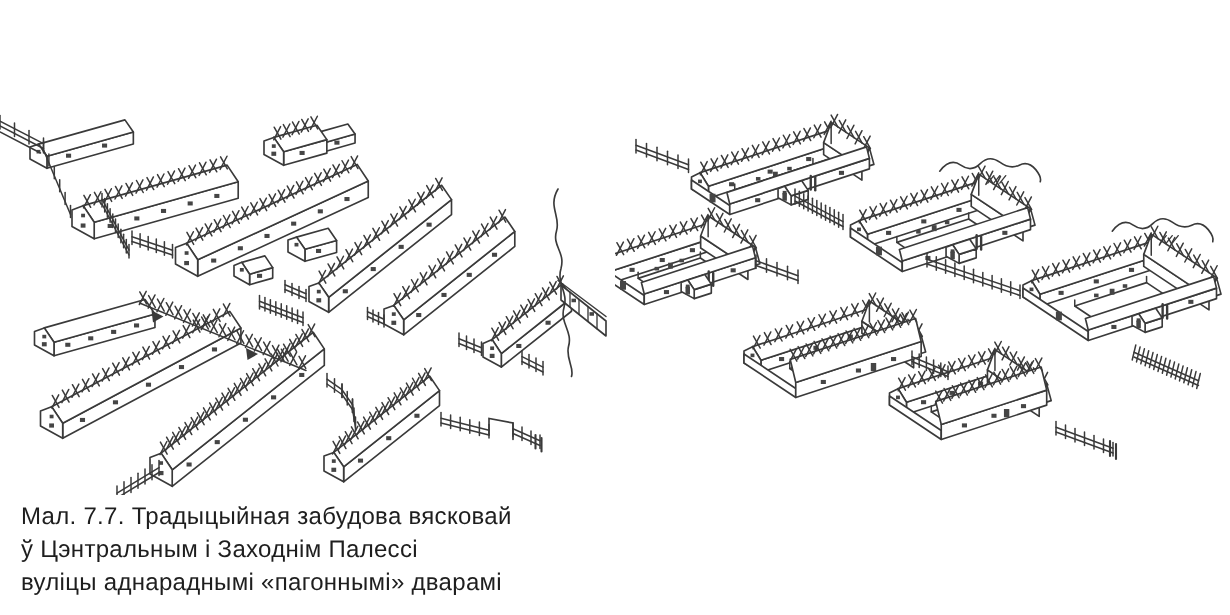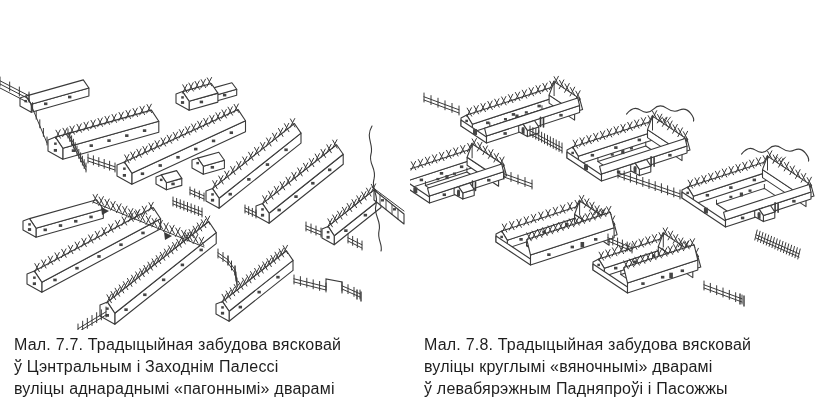--- a/index.html
+++ b/index.html
@@ -1144,20 +1144,15 @@
           <line x1="777.7333333333332" y1="250.13333333333333" x2="780.1333333333333" y2="240.13333333333333" stroke="#3a3a3a" stroke-width="1" stroke-linecap="round"></line>
           <line x1="780.5999999999999" y1="251.4" x2="783" y2="241.4" stroke="#3a3a3a" stroke-width="1" stroke-linecap="round"></line>
           <line x1="783.4666666666666" y1="252.66666666666666" x2="785.8666666666667" y2="242.66666666666666" stroke="#3a3a3a" stroke-width="1" stroke-linecap="round"></line>
           <line x1="786.3333333333333" y1="253.93333333333334" x2="788.7333333333333" y2="243.93333333333334" stroke="#3a3a3a" stroke-width="1" stroke-linecap="round"></line>
           <line x1="789.1999999999999" y1="255.2" x2="791.6" y2="245.2" stroke="#3a3a3a" stroke-width="1" stroke-linecap="round"></line>
           <line x1="792.0666666666666" y1="256.4666666666667" x2="794.4666666666667" y2="246.46666666666667" stroke="#3a3a3a" stroke-width="1" stroke-linecap="round"></line>
           <line x1="794.9333333333333" y1="257.73333333333335" x2="797.3333333333334" y2="247.73333333333335" stroke="#3a3a3a" stroke-width="1" stroke-linecap="round"></line>
           <line x1="797.8" y1="259" x2="800.2" y2="249" stroke="#3a3a3a" stroke-width="1" stroke-linecap="round"></line>
         </g>
       </svg>
-    <figcaption class="cap">
-      <div>Мал. 7.8. Традыцыйная забудова вясковай</div>
-      <div>вуліцы круглымі «вяночнымі» дварамі</div>
-      <div>ў левабярэжным Падняпроўі і Пасожжы</div>
-    </figcaption>
   </figure>
 
 </main>
 
 </body></html>

